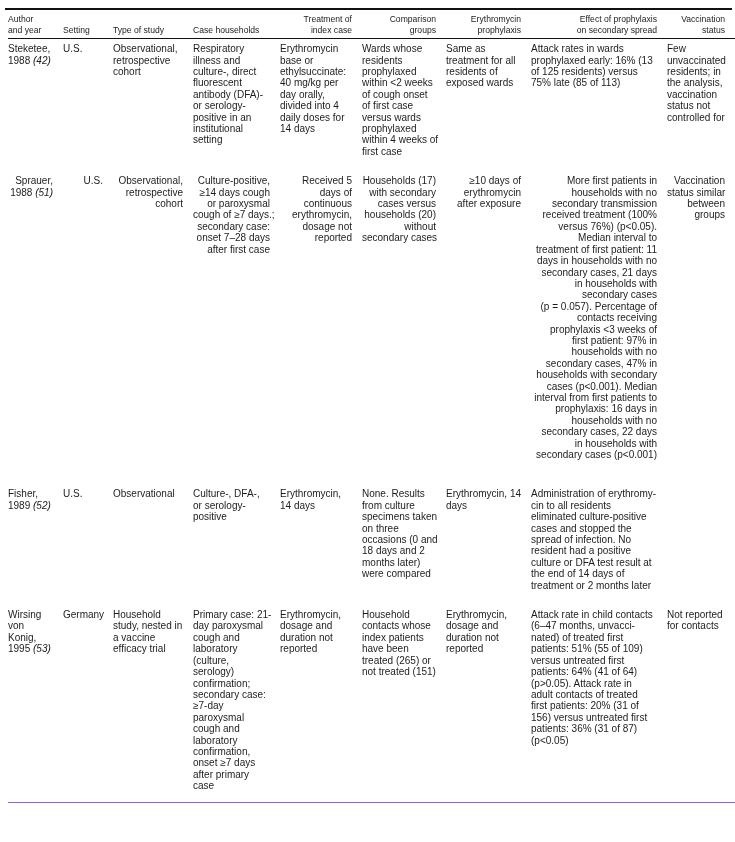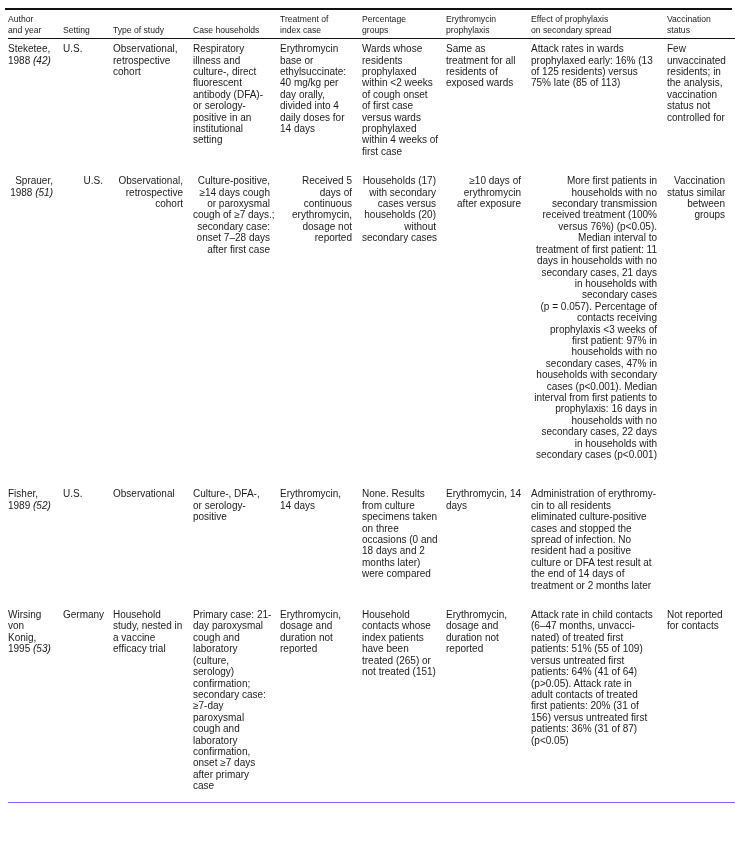--- a/index.html
+++ b/index.html
@@ -40,21 +40,21 @@
   table.results th {
     font-size: 8.6px;
     line-height: 10.6px;
     font-weight: normal;
     vertical-align: bottom;
     white-space: pre-line;
     padding: 4px 10px 3px 0;
     border-bottom: 1px solid #111;
     text-align: left;
   }
-  table.results th.ctr { text-align: left; }
+  table.results th.ctr { text-align: right; }
   table.results td {
     font-size: 10px;
     line-height: 11.4px;
     vertical-align: top;
     white-space: pre;
     padding: 4px 10px 14px 0;
   }
   table.results tr.gap-lg td { padding-bottom: 24px; text-align: right; }
   table.results tr.last td { padding-bottom: 10px; border-bottom: 1px solid #8b5cf6; }
   td .i, .i { font-style: italic; margin-top: 16px; }
@@ -92,21 +92,21 @@
     </colgroup>
     <thead>
       <tr>
         <th>Author
 and year</th>
         <th>Setting</th>
         <th>Type of study</th>
         <th>Case households</th>
         <th class="ctr">Treatment of
 index case</th>
-        <th class="ctr">Percentage
+        <th class="ctr">Comparison
 groups</th>
         <th class="ctr">Erythromycin
 prophylaxis</th>
         <th class="ctr">Effect of prophylaxis
 on secondary spread</th>
         <th class="ctr">Vaccination
 status</th>
       </tr>
     </thead>
     <tbody>

